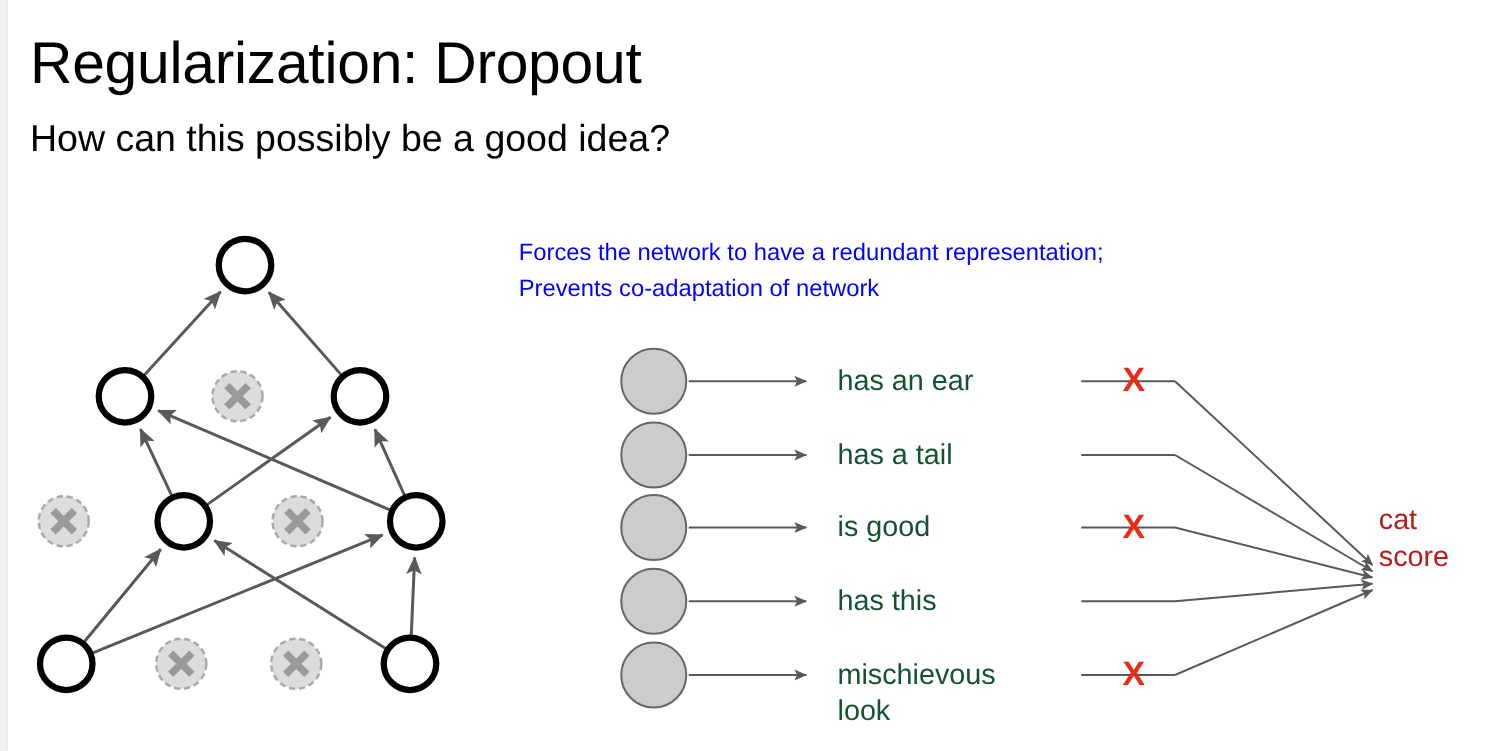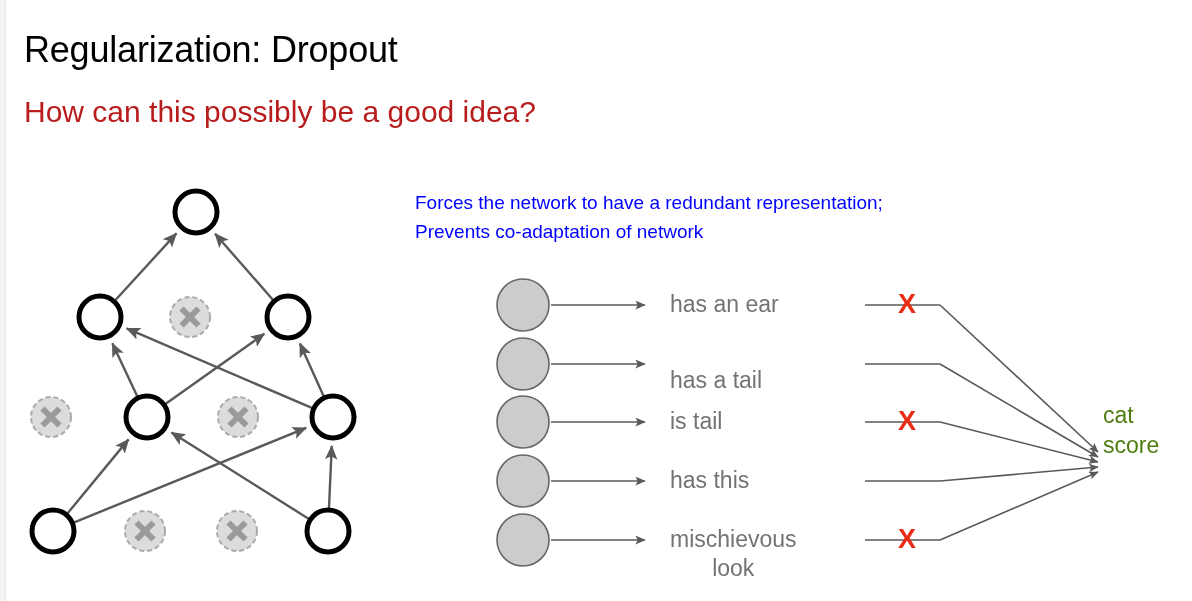--- a/index.html
+++ b/index.html
@@ -25,33 +25,33 @@
     top: 0;
     width: 5px;
     height: 601px;
     background: #f2f2f2;
     border-right: 1px solid #e7e7e7;
   }
   #slide-title {
     position: absolute;
     left: 24px;
     top: 22px;
-    font-size: 36px;
+    font-size: 47px;
     line-height: 56px;
     color: #000000;
     letter-spacing: -0.2px;
     white-space: nowrap;
   }
   #slide-subtitle {
     position: absolute;
     left: 24px;
     top: 94px;
     font-size: 30px;
     line-height: 36px;
-    color: #b91c1c;
+    color: #000000;
     white-space: nowrap;
     text-align: right;
   }
   #explain-text {
     position: absolute;
     left: 415px;
     top: 188px;
     font-size: 19px;
     line-height: 29px;
     color: #0000ff;
@@ -78,30 +78,30 @@
   }
   #feature-svg {
     position: absolute;
     left: 0;
     top: 0;
   }
   .feature-label {
     position: absolute;
     font-size: 23px;
     line-height: 29px;
-    color: #737373;
+    color: #14532d;
     white-space: nowrap;
   }
   #score-label {
     position: absolute;
     left: 633px;
     top: 138px;
     font-size: 23px;
     line-height: 30px;
-    color: #4d7c0f;
+    color: #b91c1c;
     white-space: nowrap;
   }
   .x-mark {
     position: absolute;
     font-size: 27px;
     font-weight: bold;
     color: #e82c16;
     line-height: 27px;
     white-space: nowrap;
   }
@@ -199,30 +199,30 @@
           <line x1="470" y1="219" x2="628" y2="205" stroke="#595959" stroke-width="1.6" marker-end="url(#arrowhead2)"></line>
           <line x1="395" y1="278" x2="470" y2="278" stroke="#595959" stroke-width="1.6"></line>
           <line x1="470" y1="278" x2="628" y2="210" stroke="#595959" stroke-width="1.6" marker-end="url(#arrowhead2)"></line>
         </g>
     </svg>
 
     <div id="feature-labels">
         <div class="feature-label" style="left: 200px; top: 28px;">
           <div>has an ear</div>
         </div>
-        <div class="feature-label" style="left: 200px; top: 104px;">
+        <div class="feature-label" style="left: 200px; top: 87px;">
           <div>has a tail</div>
         </div>
         <div class="feature-label" style="left: 200px; top: 145px;">
-          <div>is tail</div>
+          <div>is good</div>
         </div>
         <div class="feature-label" style="left: 200px; top: 204px;">
           <div>has this</div>
         </div>
-        <div class="feature-label" style="left: 200px; top: 263px; text-align: center;">
+        <div class="feature-label" style="left: 200px; top: 263px;">
           <div>mischievous</div>
           <div>look</div>
         </div>
       </div>
     <div id="x-marks">
         <div class="x-mark" style="left: 428px; top: 29px;">X</div>
         <div class="x-mark" style="left: 428px; top: 146px;">X</div>
         <div class="x-mark" style="left: 428px; top: 264px;">X</div>
       </div>
 

